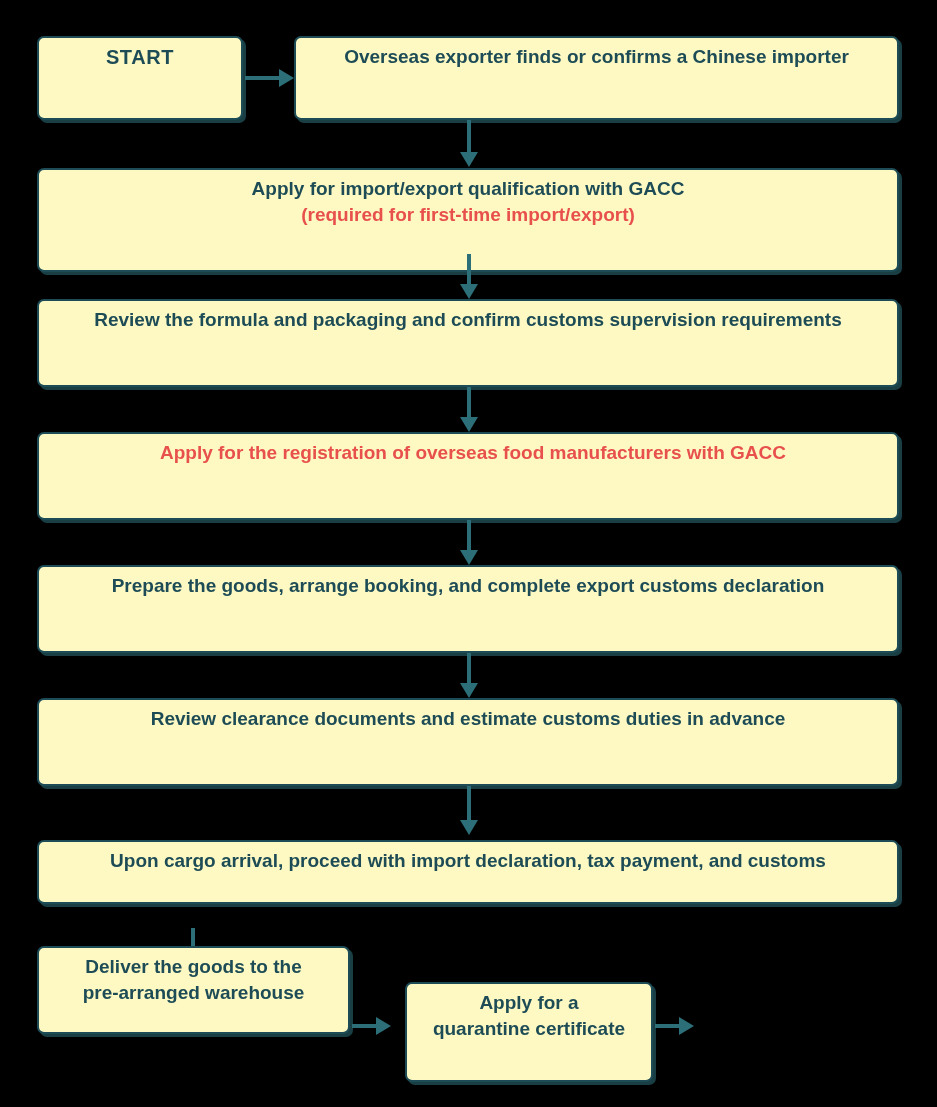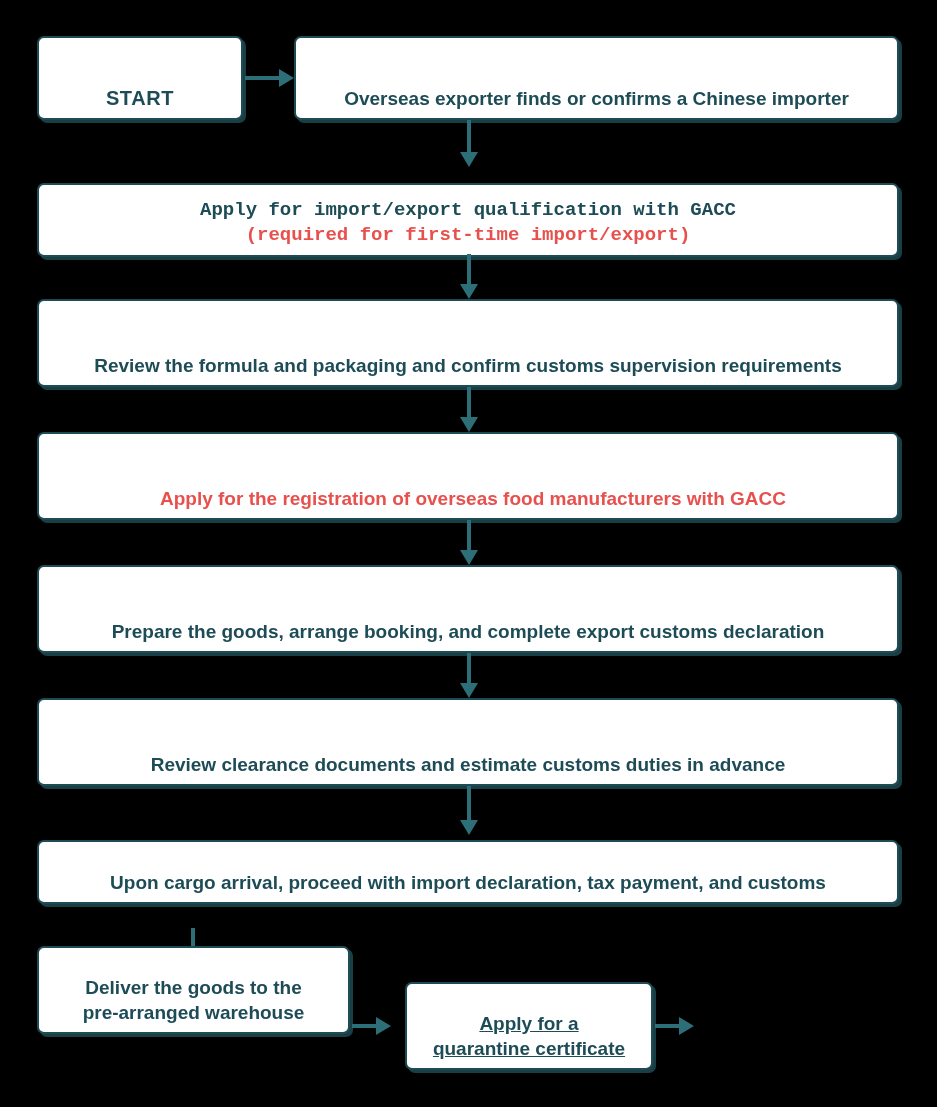--- a/index.html
+++ b/index.html
@@ -13,25 +13,25 @@
   #canvas {
     position: relative;
     width: 937px;
     height: 1107px;
     background: #000000;
     overflow: hidden;
   }
   .node {
     position: absolute;
     box-sizing: border-box;
-    background: #ffffff;
+    background: #fef9c3;
     border: 2px solid #1d4c56;
     border-radius: 7px;
     display: flex;
-    align-items: flex-end;
+    align-items: flex-start;
     justify-content: center;
     text-align: center;
     color: #1d4c56;
     font-weight: bold;
     font-size: 19px;
     line-height: 1.35;
     padding: 6px 14px;
     box-shadow: 3px 3px 0 0 rgba(45,115,125,0.55);
   }
   .node .label {
@@ -94,21 +94,21 @@
   <div class="conn-h" style="left:245px; top:76px; width:36px;"></div>
   <div class="arrow-right" style="left:279px; top:69px;"></div>
 
   <div class="node" style="left:294px; top:36px; width:605px; height:84px;">
     <span class="label">Overseas exporter finds or confirms a Chinese importer</span>
   </div>
 
   <div class="conn-v" style="left:467px; top:120px; height:38px;"></div>
   <div class="arrow-down" style="left:460px; top:152px;"></div>
 
-  <div class="node" style="left:37px; top:183px; width:862px; height:74px;font-family:Liberation Mono, monospace;">
+  <div class="node" style="left:37px; top:168px; width:862px; height:104px;">
     <span class="label">
       <span class="line-teal">Apply for import/export qualification with GACC</span>
       <span class="line-red">(required for first-time import/export)</span>
     </span>
   </div>
 
   <div class="conn-v" style="left:467px; top:254px; height:36px;"></div>
   <div class="arrow-down" style="left:460px; top:284px;"></div>
 
   <div class="node" style="left:37px; top:299px; width:862px; height:88px;">
@@ -151,21 +151,21 @@
   <div class="node" style="left:37px; top:946px; width:313px; height:88px;">
     <span class="label">
       <span class="line-teal">Deliver the goods to the</span>
       <span class="line-teal">pre-arranged warehouse</span>
     </span>
   </div>
 
   <div class="conn-h" style="left:352px; top:1024px; width:26px;"></div>
   <div class="arrow-right" style="left:376px; top:1017px;"></div>
 
-  <div class="node" style="left:405px; top:982px; width:248px; height:88px;text-decoration:underline;">
+  <div class="node" style="left:405px; top:982px; width:248px; height:100px;">
     <span class="label">
       <span class="line-teal">Apply for a</span>
       <span class="line-teal">quarantine certificate</span>
     </span>
   </div>
 
   <div class="conn-h" style="left:655px; top:1024px; width:26px;"></div>
   <div class="arrow-right" style="left:679px; top:1017px;"></div>
 
 

